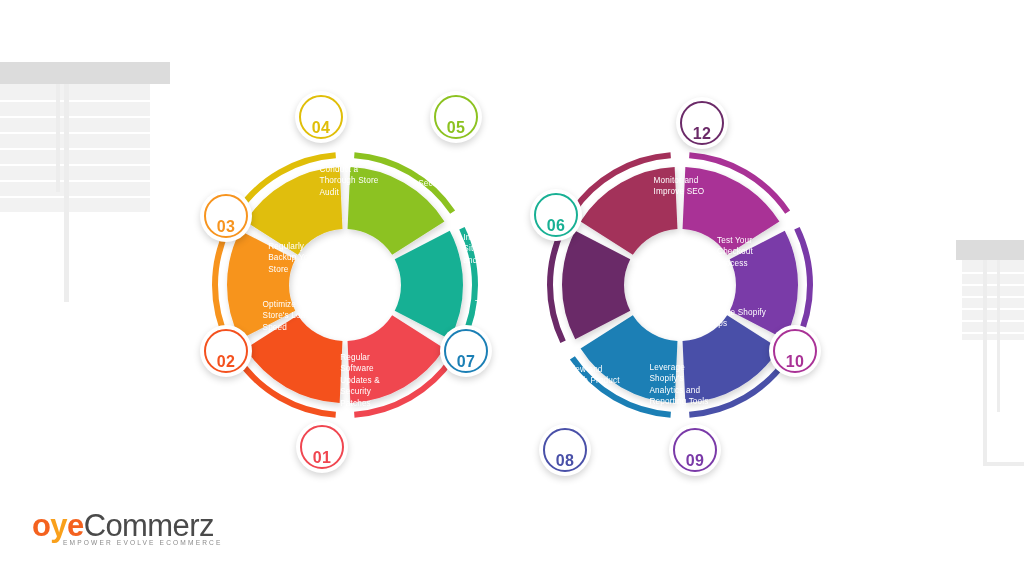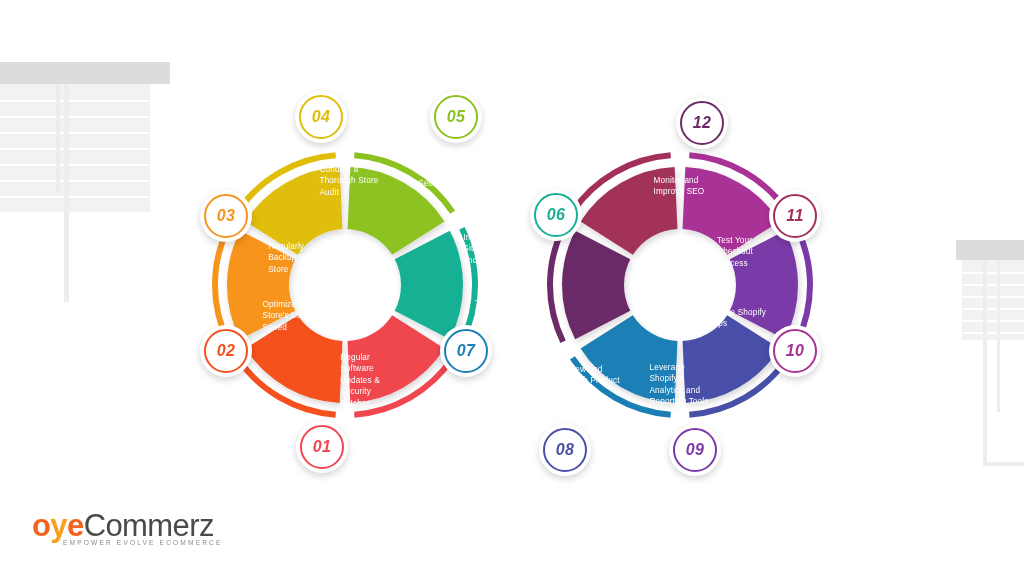--- a/index.html
+++ b/index.html
@@ -79,23 +79,22 @@
     display: flex;
     align-items: center;
     justify-content: center;
   }
   .badge .ring {
     width: 40px;
     height: 40px;
     border-radius: 50%;
     border: 2.4px solid currentColor;
     display: flex;
-    align-items: center;
+    align-items: flex-end;
     justify-content: center;
-    font-style: italic;
   }
   .badge .num {
     font-size: 16px;
     font-weight: bold;
     color: inherit;
     letter-spacing: 0.4px;
     font-family: "Liberation Sans", sans-serif;
   }
   
   #logo {
@@ -301,25 +300,20 @@
       <div class="seg-label" style="left: 737px; top: 318px;">Update Shopify
 Apps</div>
       <div class="badge" style="left: 795px; top: 351px; color: rgb(169, 50, 150);">
         <div class="ring">
           <span class="num">10</span>
         </div>
       </div>
       <div class="seg-label" style="left: 735px; top: 252px;">Test Your
 Checkout
 Process</div>
-      <div class="badge" style="left: 795px; top: 216px; color: rgb(163, 48, 90);">
-        <div class="ring">
-          <span class="num">11</span>
-        </div>
-      </div>
       <div class="seg-label" style="left: 679px; top: 186px;">Monitor and
 Improve SEO</div>
       <div class="badge" style="left: 702px; top: 123px; color: rgb(107, 42, 104);">
         <div class="ring">
           <span class="num">12</span>
         </div>
       </div>
     </div>
 
   <div id="logo">

